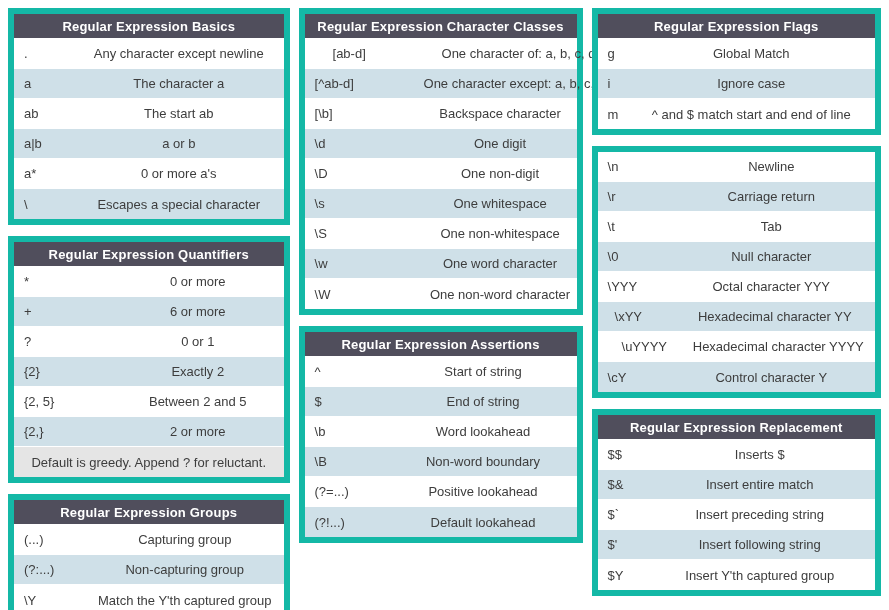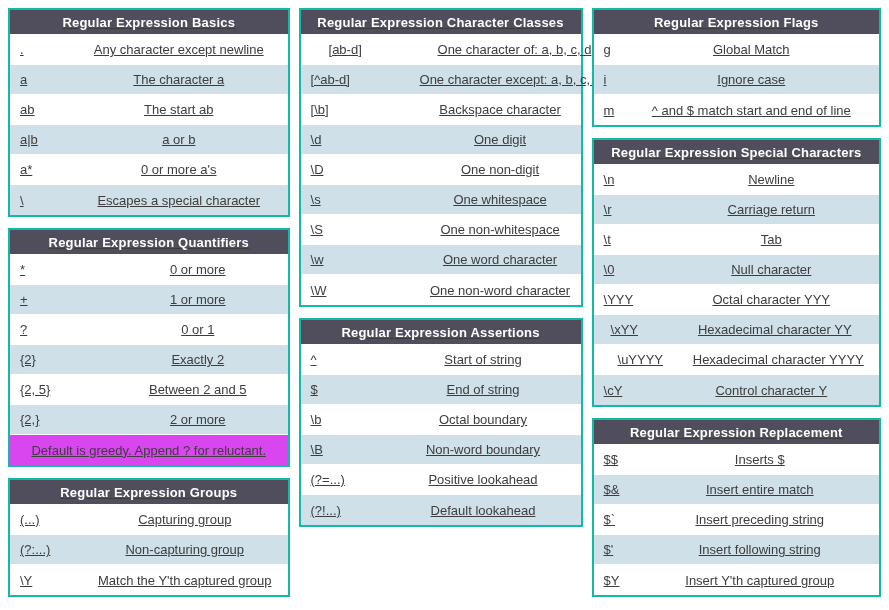--- a/index.html
+++ b/index.html
@@ -16,23 +16,22 @@
     gap: 9px;
     padding: 8px;
     align-items: flex-start;
   }
   .col { display: flex; flex-direction: column; gap: 11px; }
   .col-1 { width: 283px; }
   .col-2 { width: 284px; }
   .col-3 { width: 291px; }
   .regex-table {
     width: 100%;
-    border: 2px solid #14b8a6;
+    border: 6px solid #14b8a6;
     background: #ffffff;
-    text-decoration: underline;
   }
   .table-title {
     background: #504e5c;
     color: #ffffff;
     font-weight: bold;
     text-align: center;
     height: 25px;
     line-height: 25px;
     border-bottom: 1px solid #ffffff;
     letter-spacing: 0.2px;
@@ -49,21 +48,21 @@
   .sym {
     padding-left: 10px;
     box-sizing: content-box;
     flex-shrink: 0;
     white-space: nowrap;
   }
   .desc { flex: 1; white-space: nowrap; text-align: center; }
   .footer-note {
     justify-content: center;
     text-align: right;
-    background: #d946ef;
+    background: #e5e5e5;
   }
 </style>
 </head>
 <body>
 
 <div class="sheet">
   <div class="col col-1">
       <section class="regex-table">
         <div class="table-title">Regular Expression Basics</div>
         <div class="row">
@@ -92,21 +91,21 @@
         </div>
       </section>
       <section class="regex-table">
         <div class="table-title">Regular Expression Quantifiers</div>
         <div class="row">
           <span class="sym" style="flex: 0 0 88px;">*</span>
           <span class="desc">0 or more</span>
         </div>
         <div class="row alt">
           <span class="sym" style="flex: 0 0 88px;">+</span>
-          <span class="desc">1 or more</span>
+          <span class="desc">6 or more</span>
         </div>
         <div class="row">
           <span class="sym" style="flex: 0 0 88px;">?</span>
           <span class="desc">0 or 1</span>
         </div>
         <div class="row alt">
           <span class="sym" style="flex: 0 0 88px;">{2}</span>
           <span class="desc">Exactly 2</span>
         </div>
         <div class="row">
@@ -180,21 +179,21 @@
         <div class="row">
           <span class="sym" style="flex: 0 0 75px;">^</span>
           <span class="desc">Start of string</span>
         </div>
         <div class="row alt">
           <span class="sym" style="flex: 0 0 75px;">$</span>
           <span class="desc">End of string</span>
         </div>
         <div class="row">
           <span class="sym" style="flex: 0 0 75px;">\b</span>
-          <span class="desc">Octal boundary</span>
+          <span class="desc">Word lookahead</span>
         </div>
         <div class="row alt">
           <span class="sym" style="flex: 0 0 75px;">\B</span>
           <span class="desc">Non-word boundary</span>
         </div>
         <div class="row">
           <span class="sym" style="flex: 0 0 75px;">(?=...)</span>
           <span class="desc">Positive lookahead</span>
         </div>
         <div class="row alt">
@@ -213,21 +212,20 @@
         <div class="row alt">
           <span class="sym" style="flex: 0 0 20px;">i</span>
           <span class="desc">Ignore case</span>
         </div>
         <div class="row">
           <span class="sym" style="flex: 0 0 20px;">m</span>
           <span class="desc">^ and $ match start and end of line</span>
         </div>
       </section>
       <section class="regex-table">
-        <div class="table-title">Regular Expression Special Characters</div>
         <div class="row">
           <span class="sym" style="flex: 0 0 60px;">\n</span>
           <span class="desc">Newline</span>
         </div>
         <div class="row alt">
           <span class="sym" style="flex: 0 0 60px;">\r</span>
           <span class="desc">Carriage return</span>
         </div>
         <div class="row">
           <span class="sym" style="flex: 0 0 60px;">\t</span>

